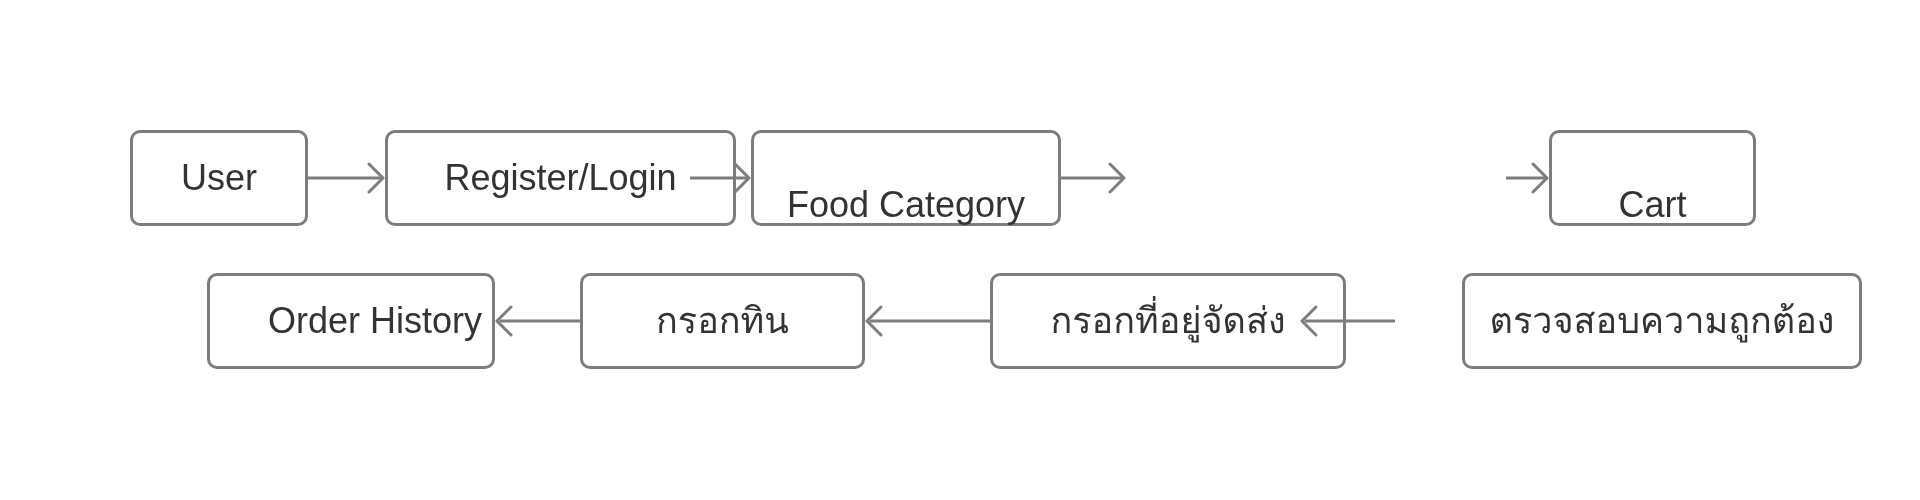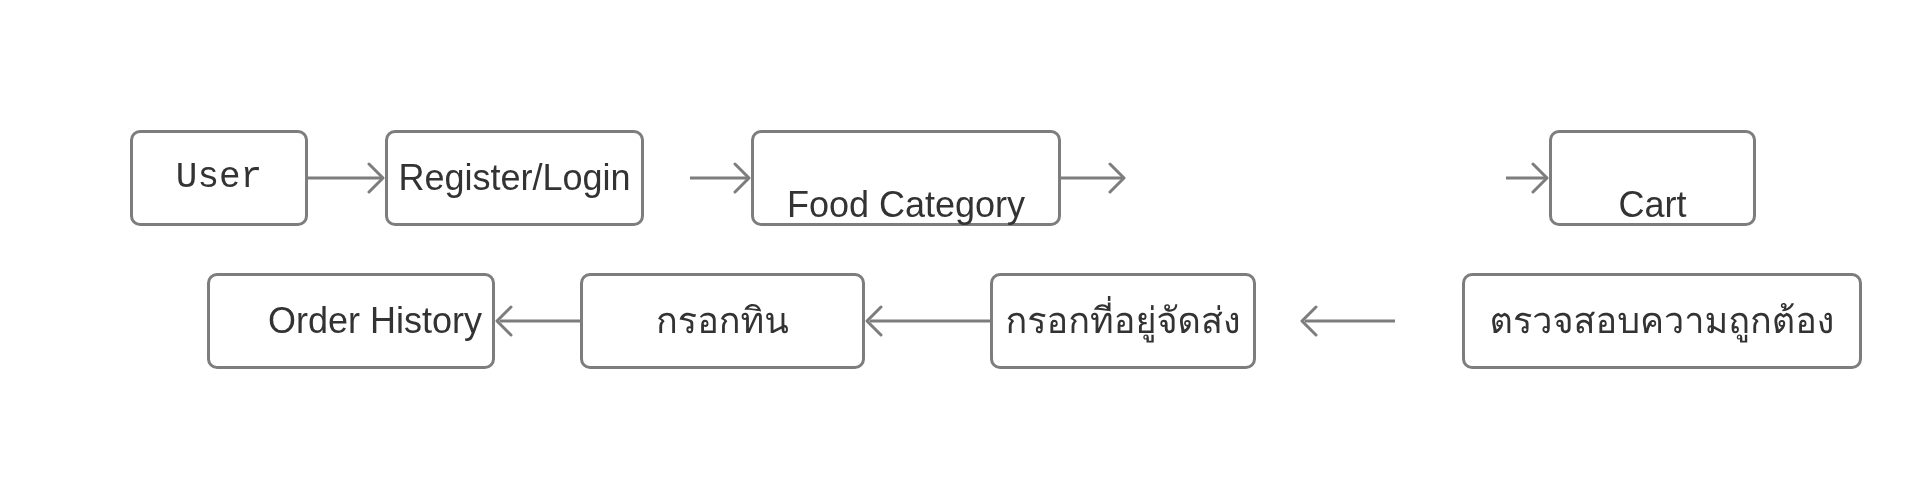--- a/index.html
+++ b/index.html
@@ -36,29 +36,29 @@
   .node span {
     font-size: 36px;
     font-weight: 400;
     color: var(--text);
     white-space: nowrap;
     line-height: 1;
   }
   .row1 { top: 130px; }
   .row2 { top: 273px; }
 
-  .b-user      { left: 130px;  width: 178px; font-family: Liberation Mono, monospace; }
-  .b-register  { left: 385px;  width: 259px; }
+  .b-user      { left: 130px;  width: 178px; }
+  .b-register  { left: 385px;  width: 351px; }
   .b-category  { left: 751px;  width: 310px; align-items: flex-end; }
   .b-addremove { left: 1126px; width: 380px; }
   .b-cart      { left: 1549px; width: 207px; align-items: flex-end; }
 
   .b-history   { left: 207px;  width: 288px; padding-left: 48px; }
   .b-payment   { left: 580px;  width: 285px; }
-  .b-address   { left: 990px;  width: 266px; }
+  .b-address   { left: 990px;  width: 356px; }
   .b-verify    { left: 1462px; width: 400px; }
 
   .arrow {
     position: absolute;
     height: 36px;
     display: block;
   }
   .arrow-row1 { top: 160px; }
   .arrow-row2 { top: 303px; }
   .a1 { left: 308px; }

